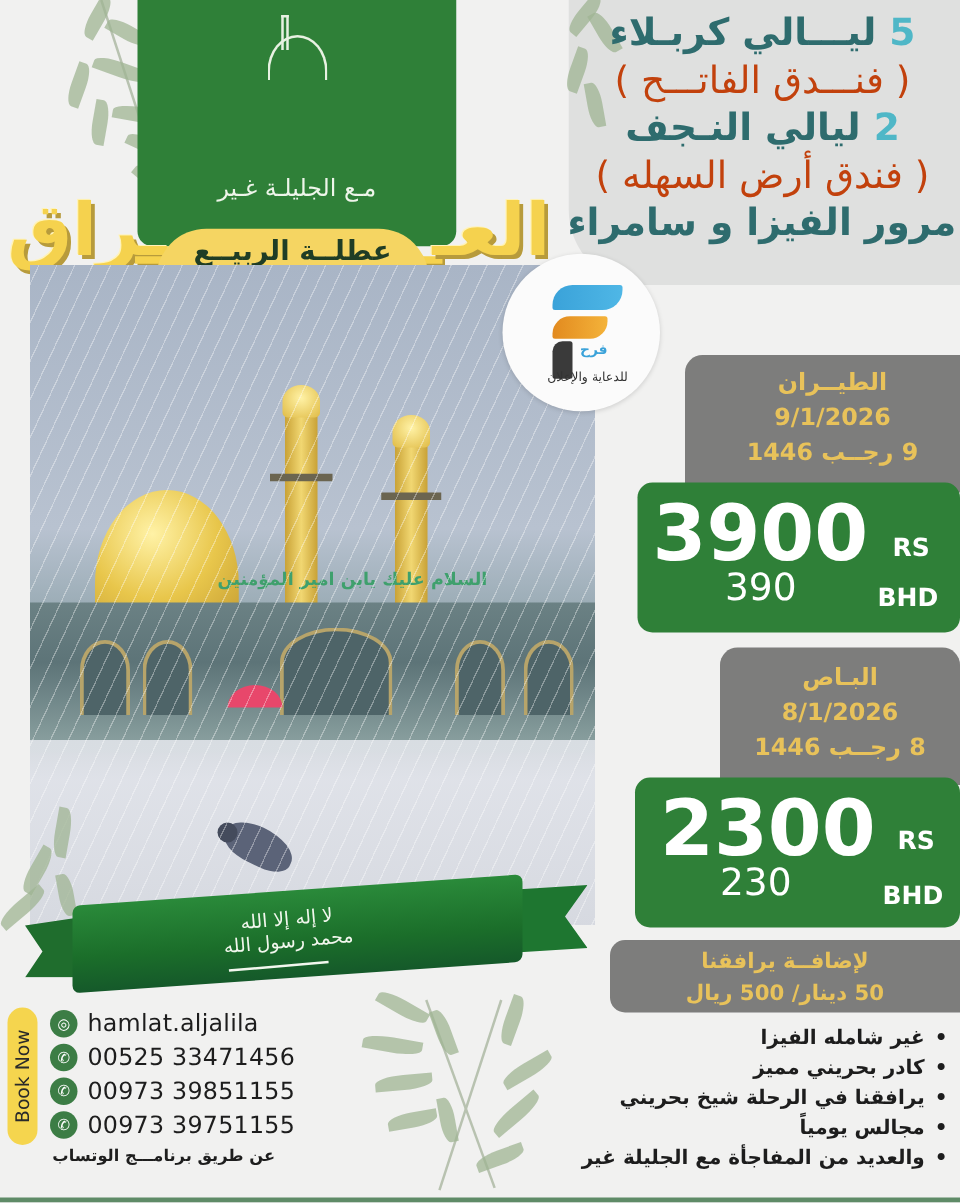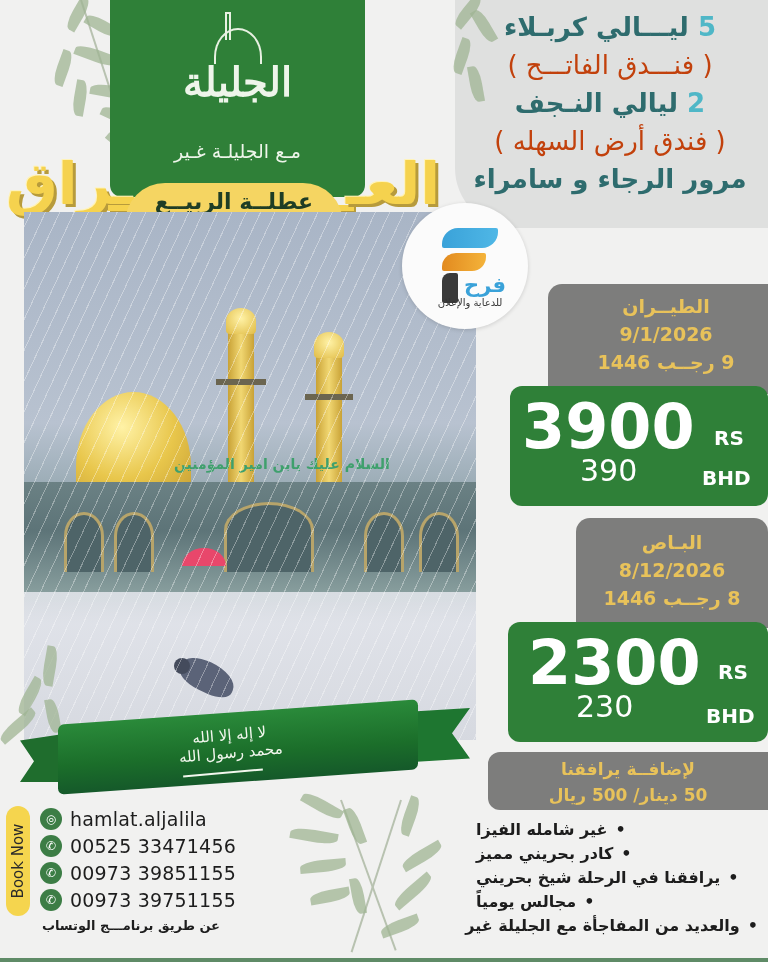--- a/index.html
+++ b/index.html
@@ -86,21 +86,21 @@
     margin-top: 2px;
     font-size: 24px; font-weight: bold; color: #2e7a34;
   }
 
   
   .itin {
     left: 455px; top: 8px; width: 310px;
     text-align: center; direction: rtl;
     font-weight: bold; color: #41494a;
   }
-  .itin .line { font-size: 26px; line-height: 38px; white-space: nowrap; }
+  .itin .line { font-size: 30px; line-height: 38px; white-space: nowrap; }
   .itin .teal { color: #2e6c6e; }
   .itin .num { color: #4fb7c7; }
   .itin .grey { color: #c2410c; font-weight: normal; }
 
   
   .photo {
     left: 24px; top: 212px; width: 452px; height: 528px;
     overflow: hidden;
     background: linear-gradient(180deg, #a9b5c6 0%, #b8c2d0 40%, #8ca1a8 58%, #7a8e8f 72%, #c7cdd6 78%, #d0d4dc 100%);
   }
@@ -197,21 +197,21 @@
     position: absolute; left: 40px; top: 50px; width: 44px; height: 18px;
     background: linear-gradient(90deg, #e28a1f, #f4b33a);
     border-radius: 14px 2px 14px 2px;
   }
   .brand-f3 {
     position: absolute; left: 40px; top: 70px; width: 16px; height: 30px;
     background: #3a3a3a; border-radius: 8px 2px 2px 2px;
   }
   .brand-name {
     position: absolute; left: 62px; top: 70px;
-    font-size: 21px; font-weight: bold; color: #3aa2d9; direction: rtl;
+    font-size: 11px; font-weight: bold; color: #3aa2d9; direction: rtl;
   }
   .brand-sub {
     position: absolute; left: 18px; top: 94px; width: 100px; text-align: center;
     font-size: 10px; color: #333; direction: rtl;
   }
 
   
   .info-card {
     background: #7d7d7c;
     border-radius: 14px 14px 0 0;
@@ -233,21 +233,21 @@
   .jumas {
     left: 488px; top: 752px; width: 280px; height: 58px;
     background: #7d7d7c; border-radius: 12px 0 0 12px;
     text-align: center; color: #e8c25a; font-weight: bold; direction: rtl;
   }
   .jumas .l { font-size: 17px; line-height: 26px; }
 
   
   .bullets {
     left: 476px; top: 818px; width: 282px;
-    direction: rtl; text-align: left;
+    direction: rtl; text-align: right;
     list-style: none;
   }
   .bullets li {
     font-size: 16px; font-weight: bold; color: #1d1d1d; line-height: 24px; white-space: nowrap;
   }
   .bullets li::before { content: "•"; margin-left: 8px; }
 
   
   .book-now {
     left: 6px; top: 806px; width: 24px; height: 110px;
@@ -291,21 +291,20 @@
 <div class="abs" style="left:440px;top:0;width:60px;height:110px;">
   <div class="leaf" style="left:10px;top:6px;transform:rotate(-50deg);"></div>
   <div class="leaf" style="left:26px;top:20px;transform:rotate(60deg);"></div>
   <div class="leaf" style="left:4px;top:50px;transform:rotate(-70deg);"></div>
   <div class="leaf" style="left:18px;top:78px;transform:rotate(80deg);"></div>
 </div>
 
 <div class="abs logo-box">
   <div class="logo-minaret"></div>
   <div class="logo-dome"></div>
-  <div class="logo-mark">الجليلة</div>
   <div class="logo-tag">مـع الجليلـة غـير</div>
 </div>
 
 <div class="abs headline-left">ـراق</div>
 <div class="abs headline-bar" style="left:108px;top:205px;width:28px;"></div>
 <div class="abs headline-bar" style="left:334px;top:205px;width:20px;"></div>
 <div class="abs headline-right" style="left:346px;">العـ</div>
 
 <div class="abs pill">
   <div class="pill-l1">عطلــة الربيــع</div>
@@ -316,21 +315,21 @@
   <div class="line teal">
     <span class="num">5</span>
     <span>ليـــالي كربـلاء</span>
   </div>
   <div class="line grey">( فنـــدق الفاتـــح )</div>
   <div class="line teal">
     <span class="num">2</span>
     <span>ليالي النـجف</span>
   </div>
   <div class="line grey">( فندق أرض السهله )</div>
-  <div class="line teal">مرور الرجاء و سامراء</div>
+  <div class="line teal">مرور الفيزا و سامراء</div>
 </div>
 
 <div class="abs photo">
   <div class="dome"></div>
   <div class="minaret" style="left:204px;top:115px;height:160px;"></div>
   <div class="minaret-cap" style="left:202px;top:96px;"></div>
   <div class="balcony" style="left:192px;top:167px;width:50px;"></div>
   <div class="minaret" style="left:292px;top:140px;height:135px;"></div>
   <div class="minaret-cap" style="left:290px;top:120px;"></div>
   <div class="balcony" style="left:281px;top:182px;width:48px;"></div>
@@ -376,21 +375,21 @@
 </div>
 <div class="abs price-card" style="left:510px;top:386px;width:258px;height:120px;">
   <div class="price-main" style="left:12px;top:10px;">3900</div>
   <div class="cur" style="left:204px;top:40px;">RS</div>
   <div class="price-sub" style="left:70px;top:70px;">390</div>
   <div class="cur" style="left:192px;top:80px;">BHD</div>
 </div>
 
 <div class="abs info-card" style="left:576px;top:518px;width:192px;height:110px;">
   <div class="l" style="margin-top:10px;">البـاص</div>
-  <div class="l">8/12/2026</div>
+  <div class="l">8/1/2026</div>
   <div class="l">8 رجــب 1446</div>
 </div>
 <div class="abs price-card" style="left:508px;top:622px;width:260px;height:120px;">
   <div class="price-main" style="left:20px;top:10px;">2300</div>
   <div class="cur" style="left:210px;top:38px;">RS</div>
   <div class="price-sub" style="left:68px;top:70px;">230</div>
   <div class="cur" style="left:198px;top:82px;">BHD</div>
 </div>
 
 <div class="abs jumas">

